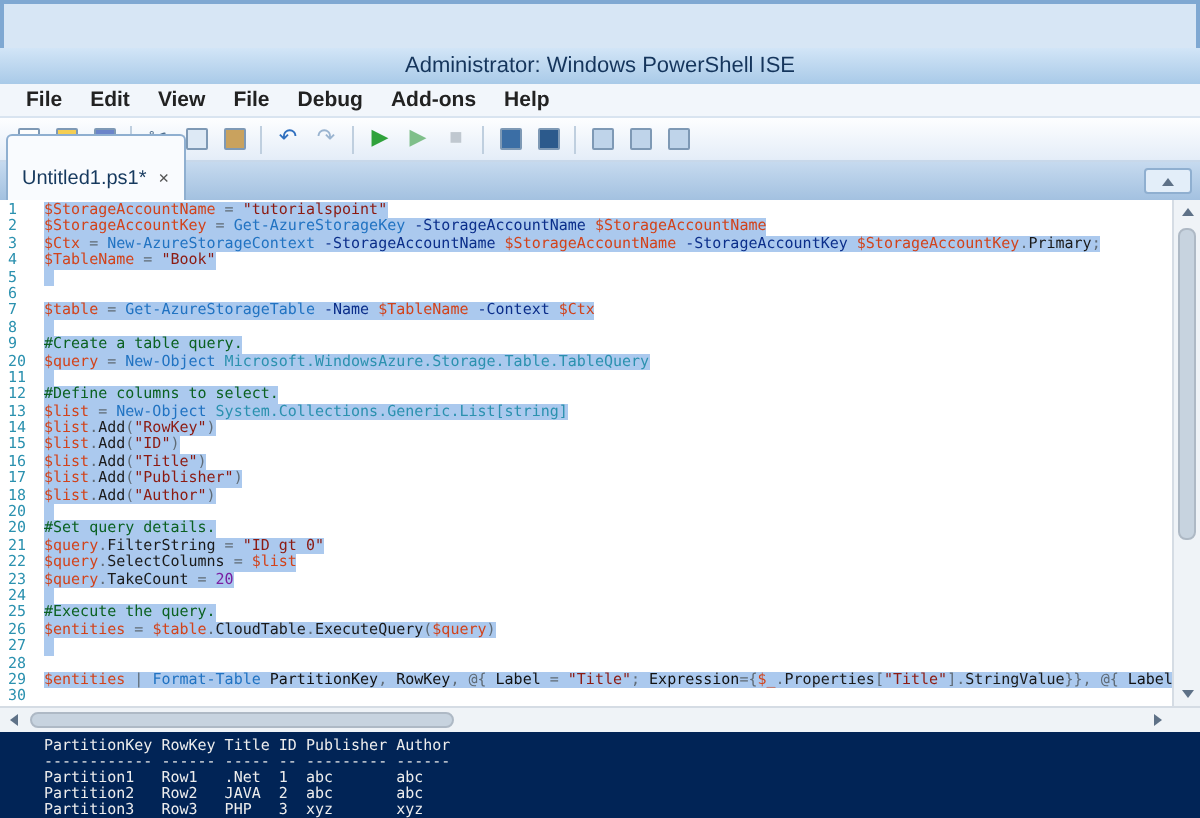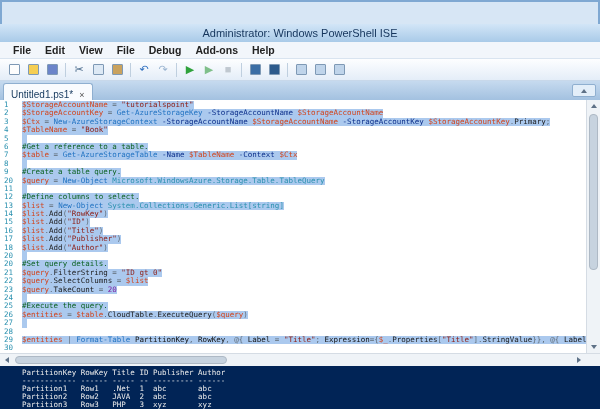--- a/index.html
+++ b/index.html
@@ -26,22 +26,22 @@
   .tb-btn{ width:18px; height:18px; display:flex; align-items:center; justify-content:center; border-radius:2px; }
   .tb-glyph{ font-size:11px; line-height:1; }
   .tb-block{ width:11px; height:11px; display:inline-block; border:1px solid #7E99B5; border-radius:1px; }
   .tb-sep{ width:1px; height:14px; background:#BFCFDF; margin:0 3px; }
   .tabstrip{
     height:19px; background:linear-gradient(#C6DAEF,#A3C1E0);
     display:flex; align-items:flex-end; padding-left:3px; position:relative;
   }
   .tab{
     height:17px; background:#F9FBFE; border:1px solid #8FAFD0; border-bottom:none;
-    border-radius:3px 3px 0 0; display:flex; align-items:flex-end; gap:6px;
-    padding:0 7px; font-size:10px; color:#16395E;
+    border-radius:3px 3px 0 0; display:flex; align-items:flex-start; gap:6px;
+    padding:16px 7px; font-size:10px; color:#16395E;
   }
   .tab-close{ font-size:9px; color:#555; cursor:default; }
   .pane-toggle{
     position:absolute; right:4px; top:3px; width:24px; height:13px;
     background:#E3EEF9; border:1px solid #8FAFD0; border-radius:2px;
     display:flex; align-items:center; justify-content:center;
   }
   .arr-up{ width:0;height:0;border-left:3px solid transparent;border-right:3px solid transparent;border-bottom:4px solid #5E7187; }
   .arr-down{ width:0;height:0;border-left:3px solid transparent;border-right:3px solid transparent;border-top:4px solid #5E7187; }
   .arr-left{ width:0;height:0;border-top:3px solid transparent;border-bottom:3px solid transparent;border-right:4px solid #5E7187; }
@@ -172,21 +172,21 @@
     </div>
   </div>
 
   <div class="editor-row">
     <div class="code-area">
         <div class="code-line"><span class="line-num">1</span><span class="line-content sel"><span class="tk-v">$StorageAccountName</span><span class="tk-o"> = </span><span class="tk-s">"tutorialspoint"</span></span></div>
         <div class="code-line"><span class="line-num">2</span><span class="line-content sel"><span class="tk-v">$StorageAccountKey</span><span class="tk-o"> = </span><span class="tk-c">Get-AzureStorageKey</span><span class="tk-p"> -StorageAccountName </span><span class="tk-v">$StorageAccountName</span></span></div>
         <div class="code-line"><span class="line-num">3</span><span class="line-content sel"><span class="tk-v">$Ctx</span><span class="tk-o"> = </span><span class="tk-c">New-AzureStorageContext</span><span class="tk-p"> -StorageAccountName </span><span class="tk-v">$StorageAccountName</span><span class="tk-p"> -StorageAccountKey </span><span class="tk-v">$StorageAccountKey</span><span class="tk-o">.</span><span class="tk-m">Primary</span><span class="tk-o">;</span></span></div>
         <div class="code-line"><span class="line-num">4</span><span class="line-content sel"><span class="tk-v">$TableName</span><span class="tk-o"> = </span><span class="tk-s">"Book"</span></span></div>
         <div class="code-line"><span class="line-num">5</span><span class="line-content sel">&nbsp;</span></div>
-        <div class="code-line"><span class="line-num">6</span><span class="line-content sel"><span class="tk-k">#Get a reference to a table.</span></span></div>
+        <div class="code-line"><span class="line-num">6</span></div>
         <div class="code-line"><span class="line-num">7</span><span class="line-content sel"><span class="tk-v">$table</span><span class="tk-o"> = </span><span class="tk-c">Get-AzureStorageTable</span><span class="tk-p"> -Name </span><span class="tk-v">$TableName</span><span class="tk-p"> -Context </span><span class="tk-v">$Ctx</span></span></div>
         <div class="code-line"><span class="line-num">8</span><span class="line-content sel">&nbsp;</span></div>
         <div class="code-line"><span class="line-num">9</span><span class="line-content sel"><span class="tk-k">#Create a table query.</span></span></div>
         <div class="code-line"><span class="line-num">20</span><span class="line-content sel"><span class="tk-v">$query</span><span class="tk-o"> = </span><span class="tk-c">New-Object</span><span class="tk-t"> Microsoft.WindowsAzure.Storage.Table.TableQuery</span></span></div>
         <div class="code-line"><span class="line-num">11</span><span class="line-content sel">&nbsp;</span></div>
         <div class="code-line"><span class="line-num">12</span><span class="line-content sel"><span class="tk-k">#Define columns to select.</span></span></div>
         <div class="code-line"><span class="line-num">13</span><span class="line-content sel"><span class="tk-v">$list</span><span class="tk-o"> = </span><span class="tk-c">New-Object</span><span class="tk-t"> System.Collections.Generic.List[string]</span></span></div>
         <div class="code-line"><span class="line-num">14</span><span class="line-content sel"><span class="tk-v">$list</span><span class="tk-o">.</span><span class="tk-m">Add</span><span class="tk-o">(</span><span class="tk-s">"RowKey"</span><span class="tk-o">)</span></span></div>
         <div class="code-line"><span class="line-num">15</span><span class="line-content sel"><span class="tk-v">$list</span><span class="tk-o">.</span><span class="tk-m">Add</span><span class="tk-o">(</span><span class="tk-s">"ID"</span><span class="tk-o">)</span></span></div>
         <div class="code-line"><span class="line-num">16</span><span class="line-content sel"><span class="tk-v">$list</span><span class="tk-o">.</span><span class="tk-m">Add</span><span class="tk-o">(</span><span class="tk-s">"Title"</span><span class="tk-o">)</span></span></div>

